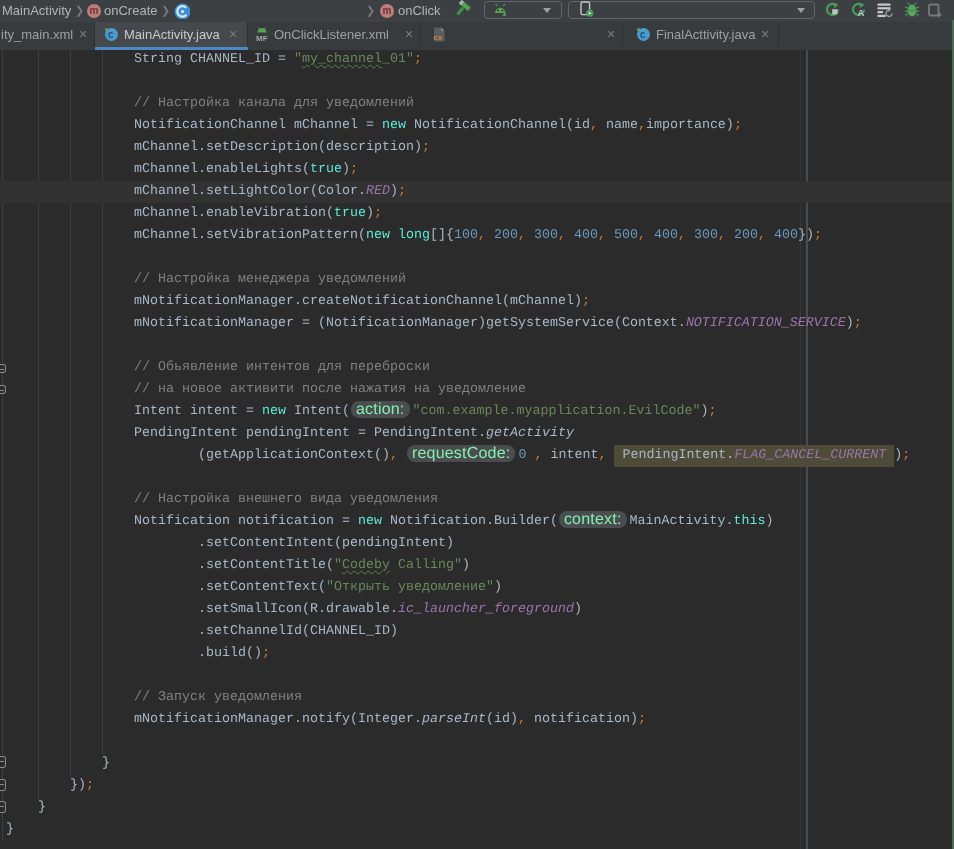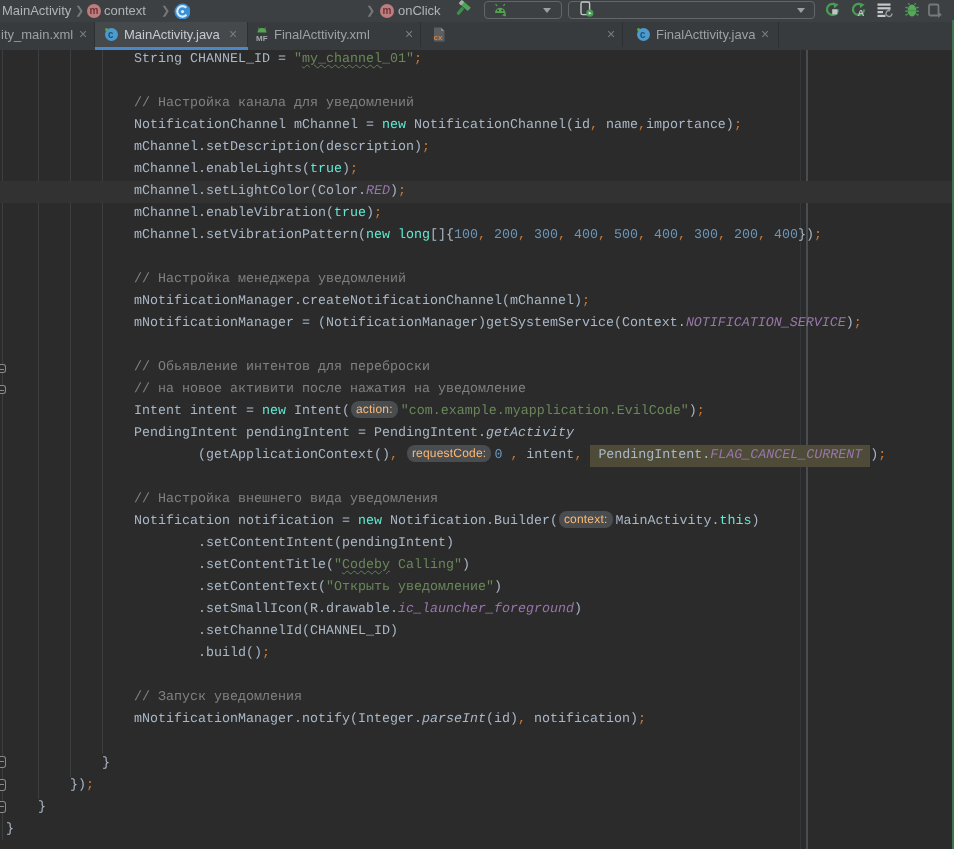--- a/index.html
+++ b/index.html
@@ -27,21 +27,21 @@
 pre div{height:22px;padding-left:6px;white-space:pre}
 .k{color:#5eead4}
 .s{color:#6a8759}
 .c{color:#808080}
 .n{color:#6897bb}
 .f{color:#9876aa;font-style:italic}
 .p{color:#cc7832}
 .u{text-underline-offset:3px}
 .i{font-style:italic}
 .w{text-decoration:underline wavy #5d8252;text-decoration-thickness:1px;text-underline-offset:2px}
-.chip{display:inline-block;height:17px;line-height:17px;vertical-align:middle;position:relative;top:-1px;background:#4a4d50;color:#fdba74;font-family:"Liberation Sans",sans-serif;font-size:12px;border-radius:8px;padding:0 5px;margin:0 3px 0 1px;letter-spacing:.2px}
+.chip{display:inline-block;height:17px;line-height:17px;vertical-align:middle;position:relative;top:-1px;background:#4a4d50;color:#86efac;font-family:"Liberation Sans",sans-serif;font-size:16px;border-radius:8px;padding:0 5px;margin:0 3px 0 1px;letter-spacing:.2px}
 .hl{background:#4e4b38;padding:3px 8px 4px}
 .fold{position:absolute;left:0;width:6px;border:1px solid #888b8d;border-left:none;border-radius:0 3px 3px 0;background:#2b2b2b;z-index:2}
 .fold:after{content:"";position:absolute;left:-1px;top:4px;width:5px;height:1px;background:#888b8d}
 </style></head><body>
 
 <div id="editor">
 <div class="vg" style="left:2px;top:0;height:790px"></div>
 <div class="vg" style="left:38px;top:0;height:749px"></div>
 <div class="vg" style="left:70px;top:0;height:727px"></div>
 <div class="vg" style="left:102px;top:0;height:704px"></div>
@@ -53,21 +53,21 @@
 <div class="fold" style="top:335px;height:9px"></div>
 <div class="fold" style="top:706px;height:12px"></div>
 <div class="fold" style="top:729px;height:12px"></div>
 <div class="fold" style="top:751px;height:12px"></div>
 </div>
 <div id="gedge"></div>
 <div id="toolbar">
     <span class="bc" style="left:2px">MainActivity</span>
     <span class="sep" style="left:75px">❯</span>
     <div class="cico" style="left:87px;top:4px;width:14px;height:14px;background:#bd7d7e;color:#6e3438;font-size:10px;font-weight:bold;line-height:13px">m</div>
-    <span class="bc" style="left:104px">context</span>
+    <span class="bc" style="left:104px">onCreate</span>
     <span class="sep" style="left:161px">❯</span>
     <svg style="position:absolute;left:174px;top:3px" width="16" height="16" viewBox="0 0 15 15">
       <circle cx="8" cy="8" r="7.5" fill="#3d8fd4"></circle>
       <path d="M11.5 4.5 A4.9 4.9 0 1 0 11.7 11" fill="none" stroke="#d9ecfb" stroke-width="2"></path>
       <circle cx="8" cy="8" r="1.5" fill="#d9ecfb"></circle>
     </svg>
     <span class="sep" style="left:366px">❯</span>
     <div class="cico" style="left:380px;top:4px;width:14px;height:14px;background:#bd7d7e;color:#6e3438;font-size:10px;font-weight:bold;line-height:13px">m</div>
     <span class="bc" style="left:398px">onClick</span>
     <svg style="position:absolute;left:454px;top:0" width="20" height="17" viewBox="0 0 20 17">
@@ -144,21 +144,21 @@
     </svg>
     <span class="tab" style="left:124px;color:#c7cbd0">MainActivity.java</span>
     <span class="tx" style="left:229px">×</span>
     <div class="tabdiv" style="left:247px"></div>
     <svg style="position:absolute;left:255px;top:5px" width="14" height="15" viewBox="0 0 14 15">
 <path d="M2.5 5.5 a4.5 4.5 0 0 1 9 0 z" fill="#56a453"></path>
 <line x1="4.5" y1="2.2" x2="3.4" y2="0.6" stroke="#56a453" stroke-width="1"></line>
 <line x1="9.5" y1="2.2" x2="10.6" y2="0.6" stroke="#56a453" stroke-width="1"></line>
 <text x="1" y="14" font-family="Liberation Sans" font-size="8" font-weight="bold" fill="#a3a7aa">MF</text>
     </svg>
-    <span class="tab" style="left:274px">FinalActtivity.xml</span>
+    <span class="tab" style="left:274px">OnClickListener.xml</span>
     <span class="tx" style="left:405px">×</span>
     <div class="tabdiv" style="left:420px"></div>
     <svg style="position:absolute;left:432px;top:5px" width="14" height="15" viewBox="0 0 14 15">
 <path d="M2 0.5 h7 l3.5 3.5 v10.5 h-10.5 z" fill="#5a5e61"></path>
 <path d="M9 0.5 l3.5 3.5 h-3.5 z" fill="#85898c"></path>
 <text x="1.5" y="13" font-family="Liberation Sans" font-size="8" font-weight="bold" fill="#d28445">cx</text>
     </svg>
     <span class="tx" style="left:607px">×</span>
     <div class="tabdiv" style="left:622px"></div>
     <svg style="position:absolute;left:636px;top:5px" width="15" height="15" viewBox="0 0 15 15">

